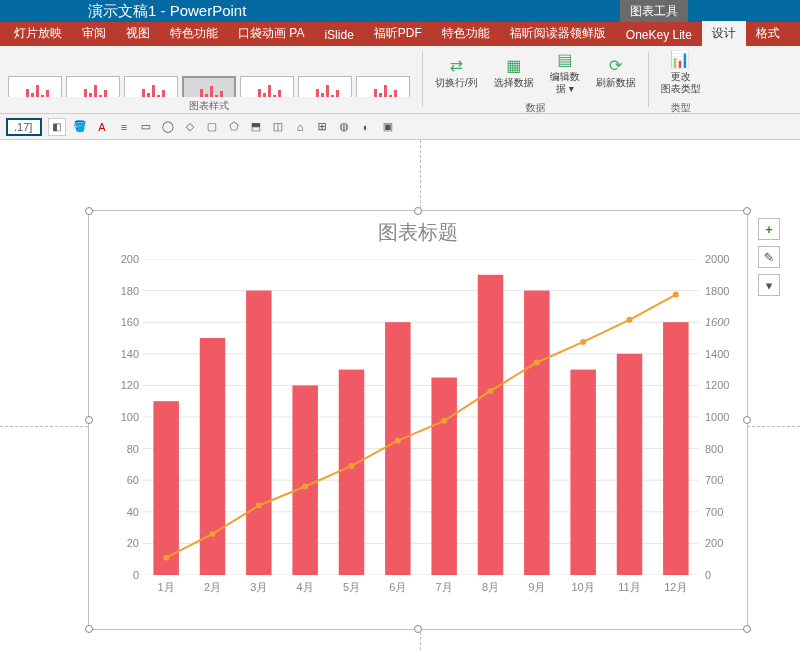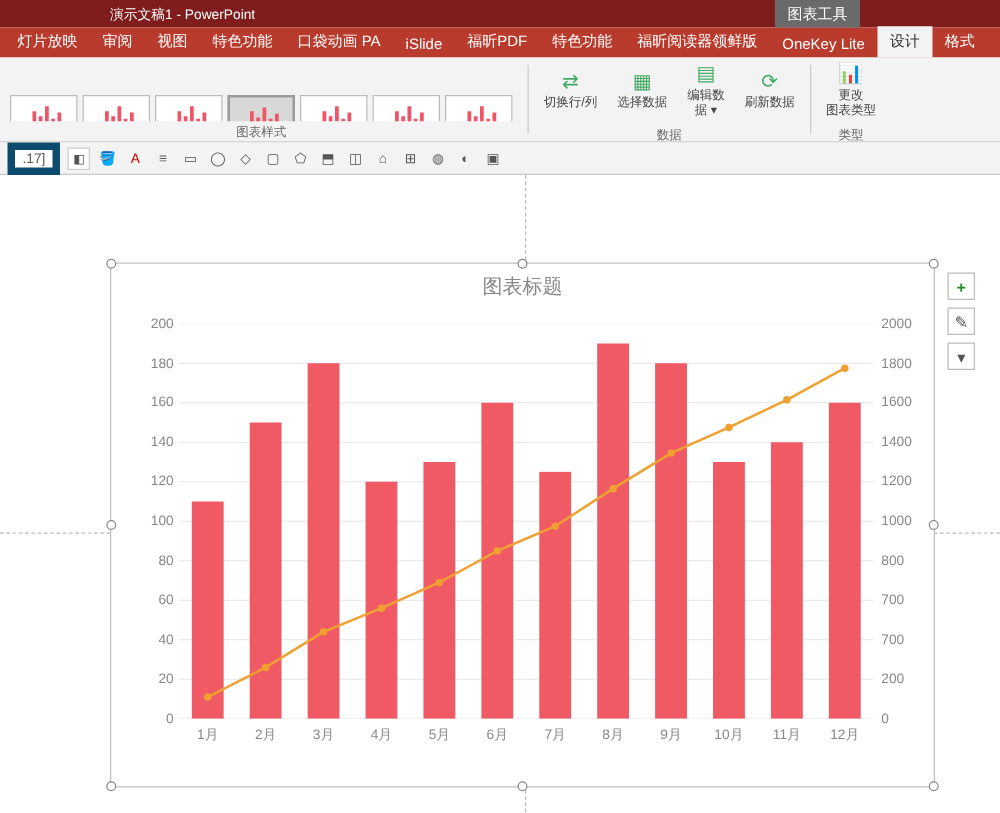--- a/index.html
+++ b/index.html
@@ -1,18 +1,18 @@
 <!DOCTYPE html>
 <html><head>
 <meta charset="utf-8">
 <style>
   * { box-sizing: border-box; margin: 0; padding: 0; }
   body { font-family: "Microsoft YaHei", Arial, sans-serif; font-size: 12px; background: #fff; width: 800px; height: 650px; overflow: hidden; }
   
-  .titlebar { background: #7f1d1d; color: #fff; height: 22px; display: flex; align-items: center; padding: 0 8px; font-size: 11px; }
+  .titlebar { background: #0369a1; color: #fff; height: 22px; display: flex; align-items: center; padding: 0 8px; font-size: 15px; }
   .titlebar .title { margin-left: 80px; }
   
   .ribbon-tabs { background: #b83b2d; display: flex; align-items: flex-end; height: 24px; padding-left: 4px; }
   .ribbon-tabs .tab { color: #fff; padding: 4px 10px; font-size: 12px; cursor: pointer; white-space: nowrap; }
   .ribbon-tabs .tab.context { background: #6a6a6a; }
   .ribbon-tabs .tab.active { background: #f3f3f3; color: #333; }
   .ribbon-tabs .tell { color: #eee; font-size: 11px; margin-left: 8px; padding: 4px 6px; }
   .ribbon-tabs .tell::before { content: "💡 "; font-size: 10px; }
   
   .ribbon-body { background: #f3f3f3; border-bottom: 1px solid #ccc; height: 68px; display: flex; }
@@ -36,21 +36,21 @@
   .guide-v { position: absolute; top: 0; bottom: 0; border-left: 1px dashed #bbb; }
   .guide-h { position: absolute; left: 0; right: 0; border-top: 1px dashed #bbb; }
   
   .chart-frame { position: absolute; left: 88px; top: 70px; width: 660px; height: 420px; border: 1px solid #bfbfbf; background: #fff; }
   .sel-handle { position: absolute; width: 8px; height: 8px; border: 1px solid #888; background: #fff; border-radius: 50%; }
   
   .side-btns { position: absolute; left: 758px; top: 78px; display: flex; flex-direction: column; gap: 6px; }
   .side-btn { width: 22px; height: 22px; border: 1px solid #bbb; background: #fff; display: flex; align-items: center; justify-content: center; font-size: 13px; color: #555; cursor: pointer; }
   .side-btn.plus { color: #2a8a2a; font-weight: bold; }
   
-  .chart-title { text-align: center; color: #888; font-size: 16px; margin-top: 8px; }
+  .chart-title { text-align: center; color: #888; font-size: 20px; margin-top: 8px; }
   .plot { position: absolute; left: 54px; right: 48px; top: 48px; bottom: 54px; }
   .yaxis-left, .yaxis-right { position: absolute; top: 0; bottom: 0; width: 40px; font-size: 11px; color: #888; }
   .yaxis-left { left: -44px; text-align: right; }
   .yaxis-right { right: -46px; text-align: left; }
   .ytick { position: absolute; width: 100%; transform: translateY(50%); }
   .grid line { stroke: #e5e5e5; stroke-width: 1; }
   .bar { fill: #f05a64; }
   .line-series { fill: none; stroke: #f0a030; stroke-width: 2; }
   .marker { fill: #f0a030; }
   .xaxis { position: absolute; left: 0; right: 0; bottom: -20px; display: flex; font-size: 11px; color: #888; }
@@ -174,21 +174,21 @@
     <div class="ribbon-btn">
         <span class="ico">📊</span>
         <span style="white-space:pre">更改
 图表类型</span>
       </div>
     <div class="group-label">类型</div>
   </div>
 </div>
 
 <div class="qat">
-  <span style="border:6px solid #0c4a6e;background:#fff;padding:1px 6px;min-width:36px;display:inline-block">.17]</span>
+  <span style="border:2px solid #0c4a6e;background:#fff;padding:1px 6px;min-width:36px;display:inline-block">.17]</span>
   <span class="qbtn">◧</span>
   <span class="small-ico">🪣</span>
   <span class="small-ico" style="color:#c00;">A</span>
   <span class="small-ico">≡</span>
   <span class="small-ico">▭</span>
   <span class="small-ico">◯</span>
   <span class="small-ico">◇</span>
   <span class="small-ico">▢</span>
   <span class="small-ico">⬠</span>
   <span class="small-ico">⬒</span>
@@ -232,21 +232,21 @@
         </div>
       <div class="yaxis-right" id="yaxis-right">
           <div class="ytick" style="bottom: 0%;">0</div>
           <div class="ytick" style="bottom: 10%;">200</div>
           <div class="ytick" style="bottom: 20%;">700</div>
           <div class="ytick" style="bottom: 30%;">700</div>
           <div class="ytick" style="bottom: 40%;">800</div>
           <div class="ytick" style="bottom: 50%;">1000</div>
           <div class="ytick" style="bottom: 60%;">1200</div>
           <div class="ytick" style="bottom: 70%; margin-top: 12px;">1400</div>
-          <div class="ytick" style="bottom: 80%;">1600</div>
+          <div class="ytick" style="bottom: 80%; font-style: italic;">1600</div>
           <div class="ytick" style="bottom: 90%;">1800</div>
           <div class="ytick" style="bottom: 100%;">2000</div>
         </div>
       <svg id="chart-svg" width="100%" height="100%" preserveAspectRatio="none" viewBox="0 0 558 318">
           <g class="grid">
             <line x1="0" x2="558" y1="318" y2="318"></line>
             <line x1="0" x2="558" y1="286.2" y2="286.2"></line>
             <line x1="0" x2="558" y1="254.4" y2="254.4"></line>
             <line x1="0" x2="558" y1="222.60000000000002" y2="222.60000000000002"></line>
             <line x1="0" x2="558" y1="190.8" y2="190.8"></line>

